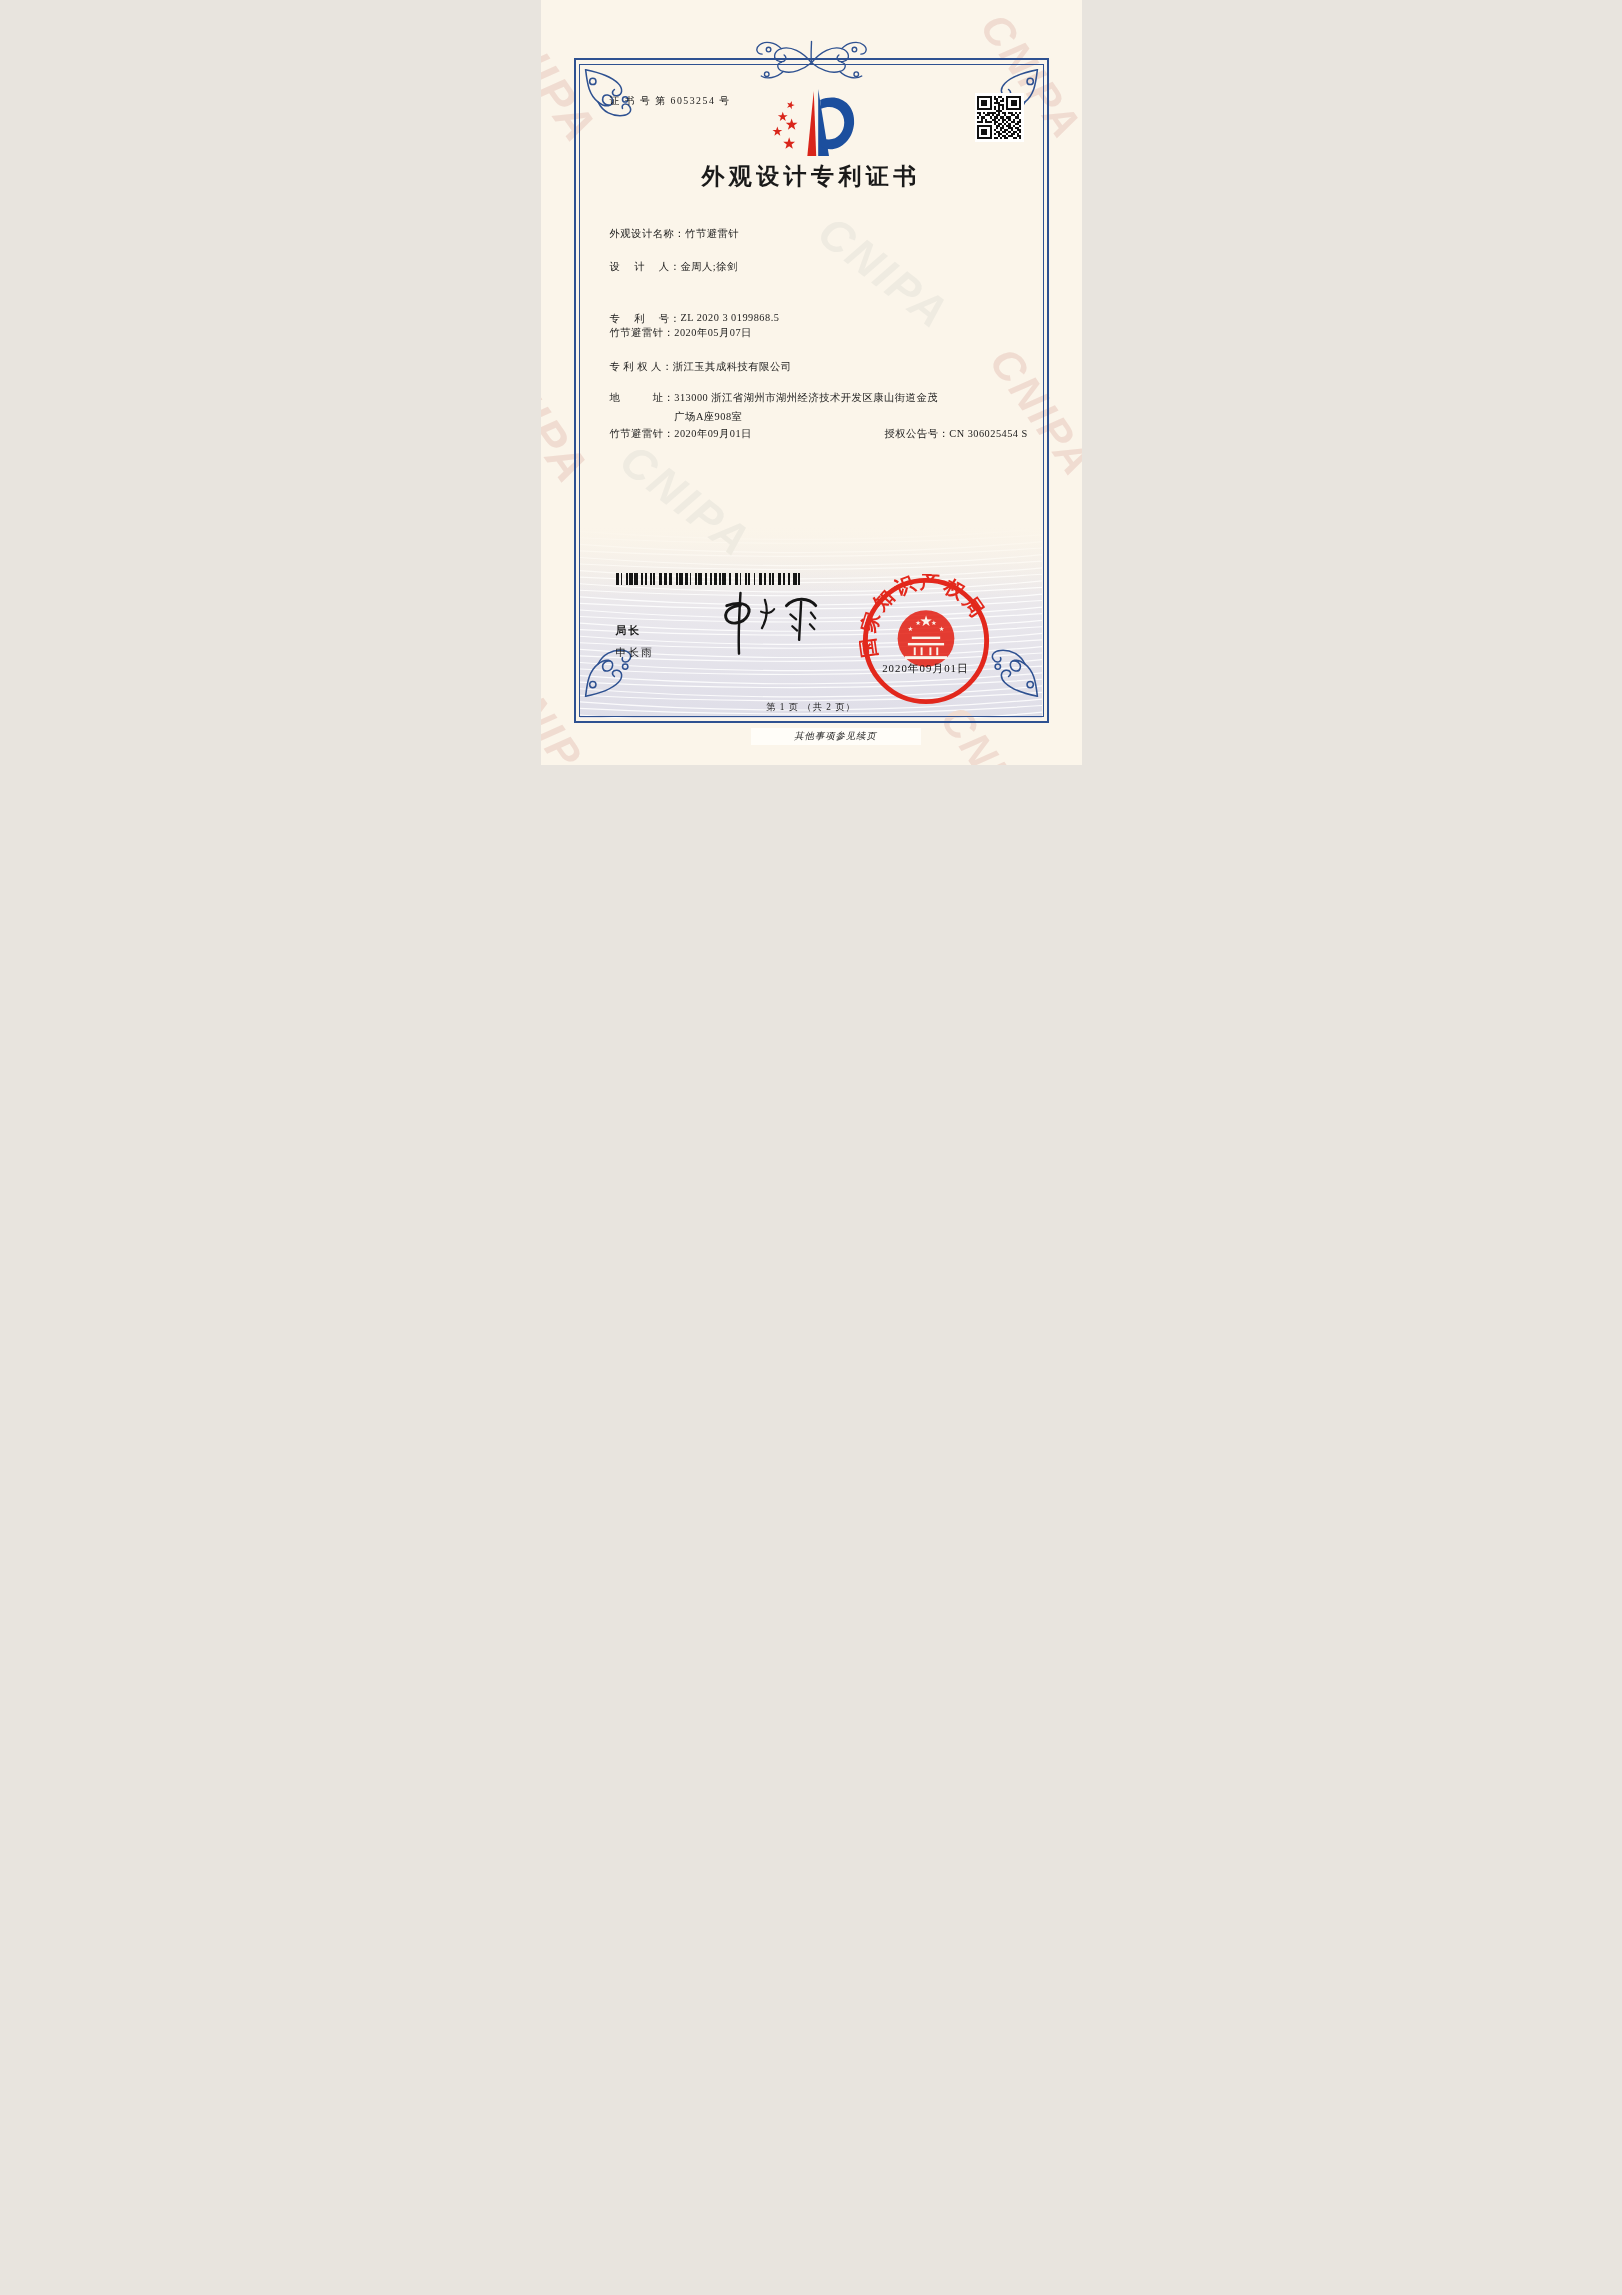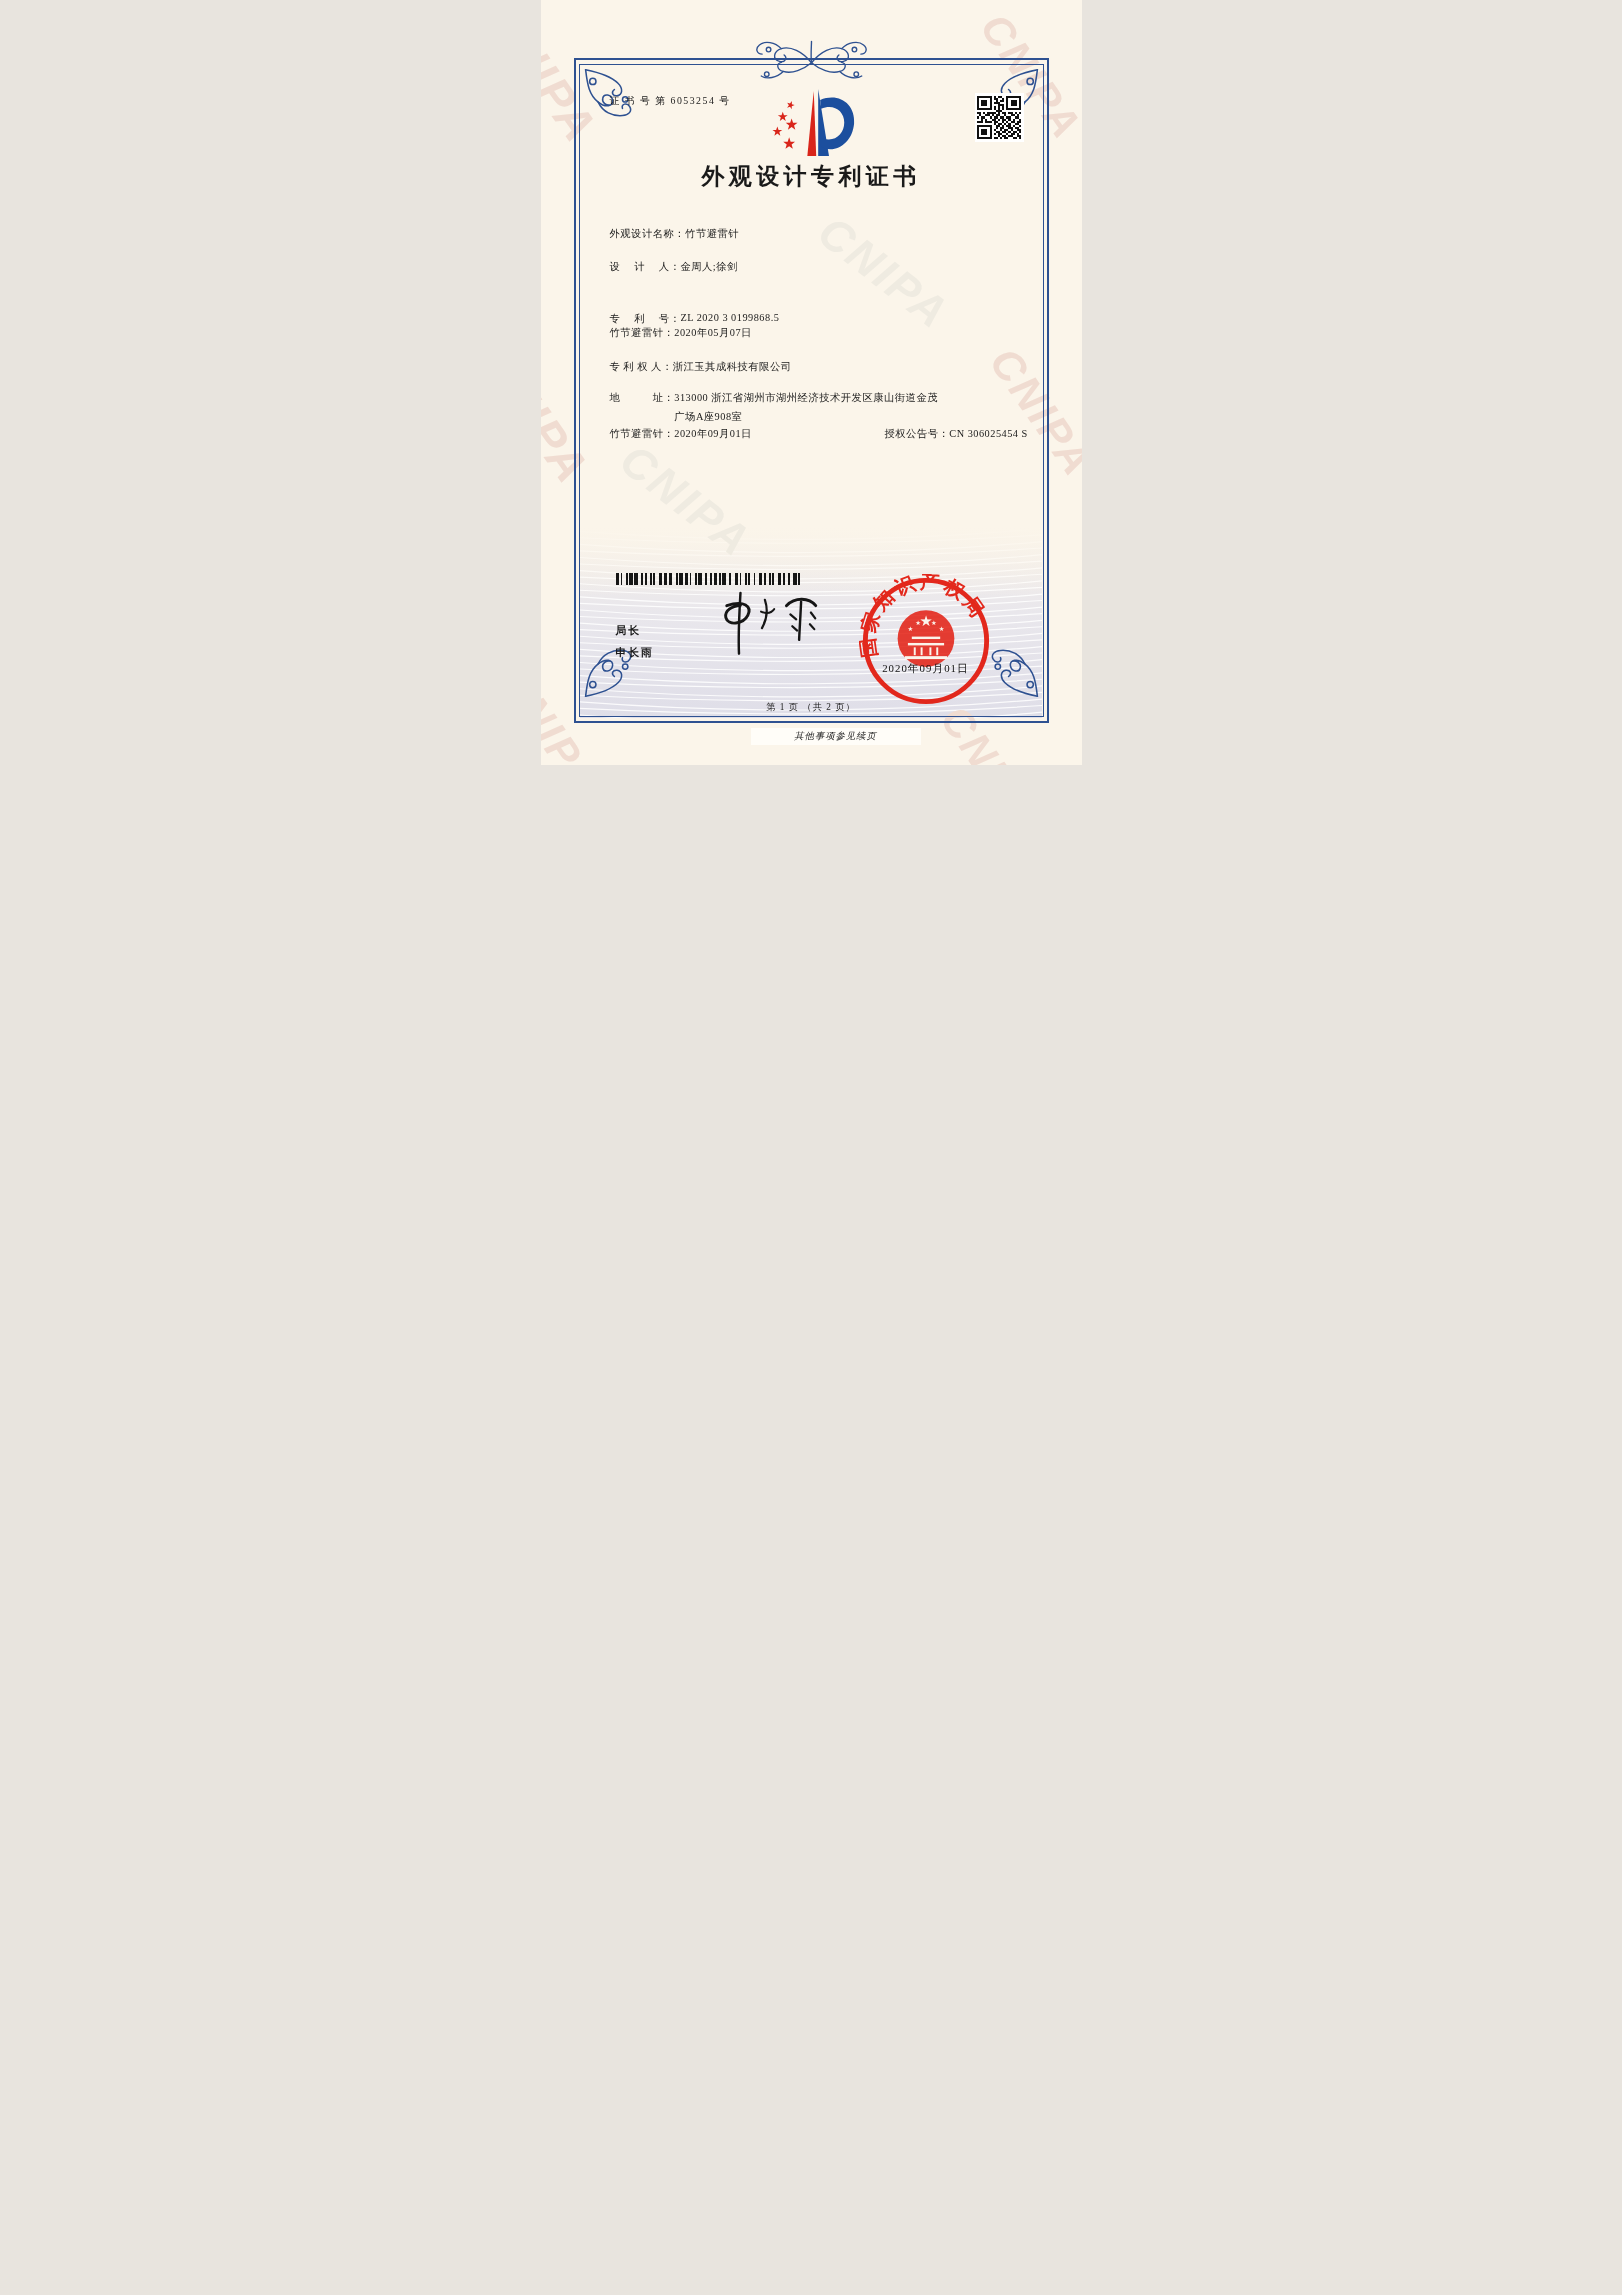--- a/index.html
+++ b/index.html
@@ -39,21 +39,21 @@
   .addr2{margin-top:4.9px;}
   #grant-no{position:absolute;left:275px;top:0;white-space:nowrap;}
   
   .para{position:absolute;left:69px;width:403px;font-size:10.3px;line-height:19.6px;
         text-align:justify;text-indent:2em;z-index:4;letter-spacing:0.2px;}
   
   #barcode{left:75px;top:573px;width:186px;height:12.3px;display:flex;z-index:4;}
   #barcode .bar{height:100%;}
   
   #sig-title{left:75px;top:624px;font-size:10.8px;font-weight:600;letter-spacing:2px;z-index:4;}
-  #sig-name{left:75px;top:646px;font-size:10.8px;font-weight:700;letter-spacing:2px;z-index:4;}
+  #sig-name{left:75px;top:646px;font-size:10.8px;font-weight:400;letter-spacing:2px;z-index:4;}
   #signature{left:156px;top:591px;z-index:5;}
   
   #seal{left:318px;top:574px;z-index:5;}
   #seal-date{left:318px;top:662px;width:134px;text-align:center;font-size:10.8px;
              letter-spacing:1px;z-index:6;color:#111;}
   
   #pageinfo{left:0;top:701px;width:100%;text-align:center;font-size:9.3px;
             letter-spacing:1px;z-index:4;}
   #contnote-band{left:210px;top:728px;width:170px;height:16.7px;background:#fffdf8;
                  z-index:4;display:flex;align-items:center;justify-content:center;}

